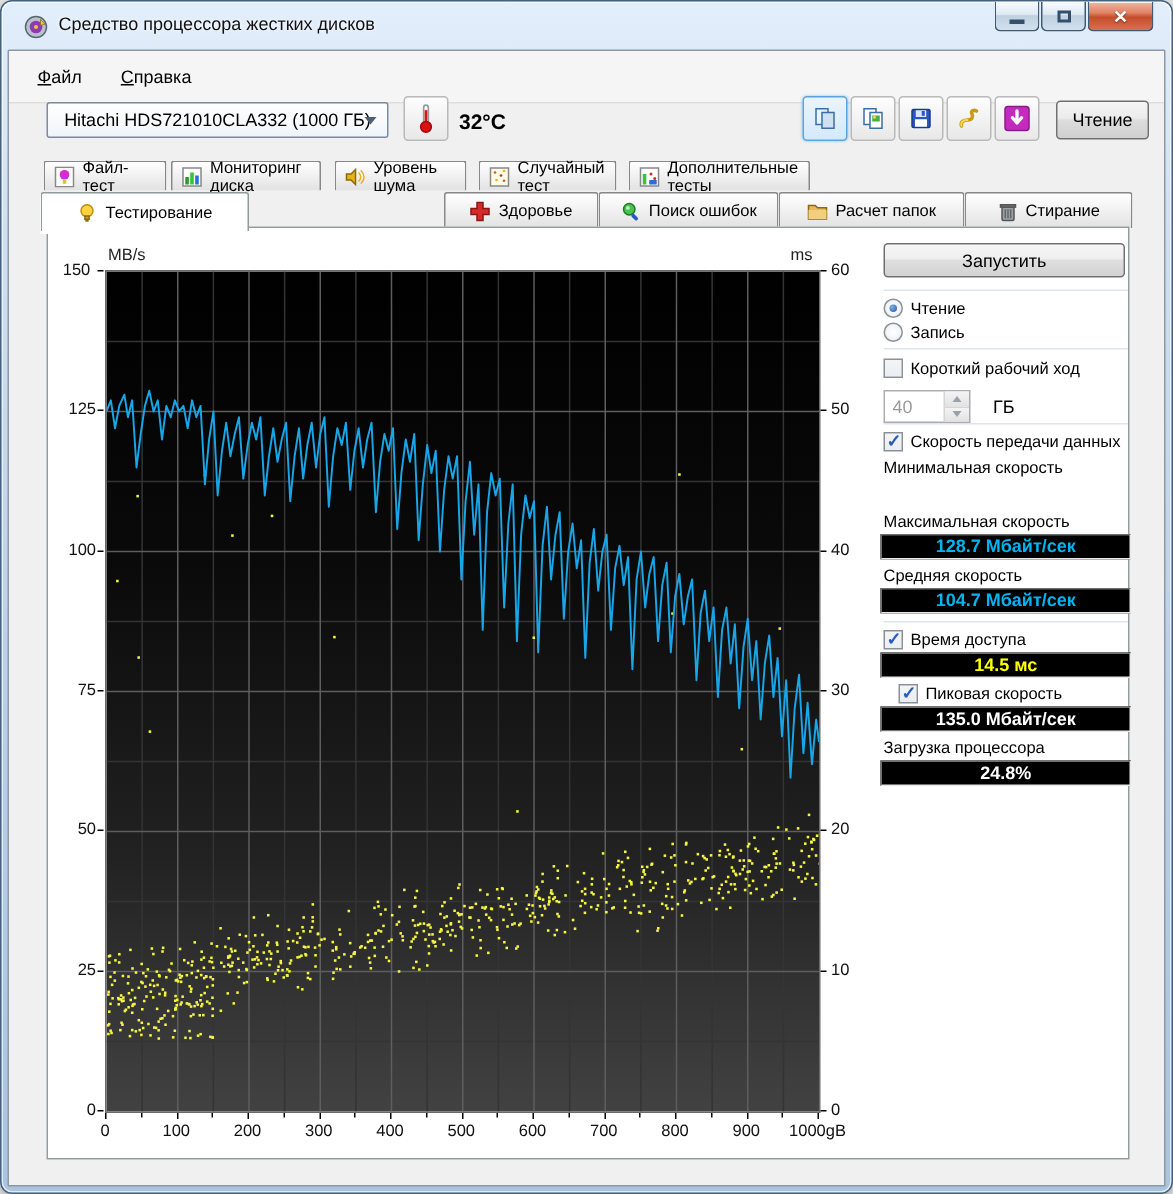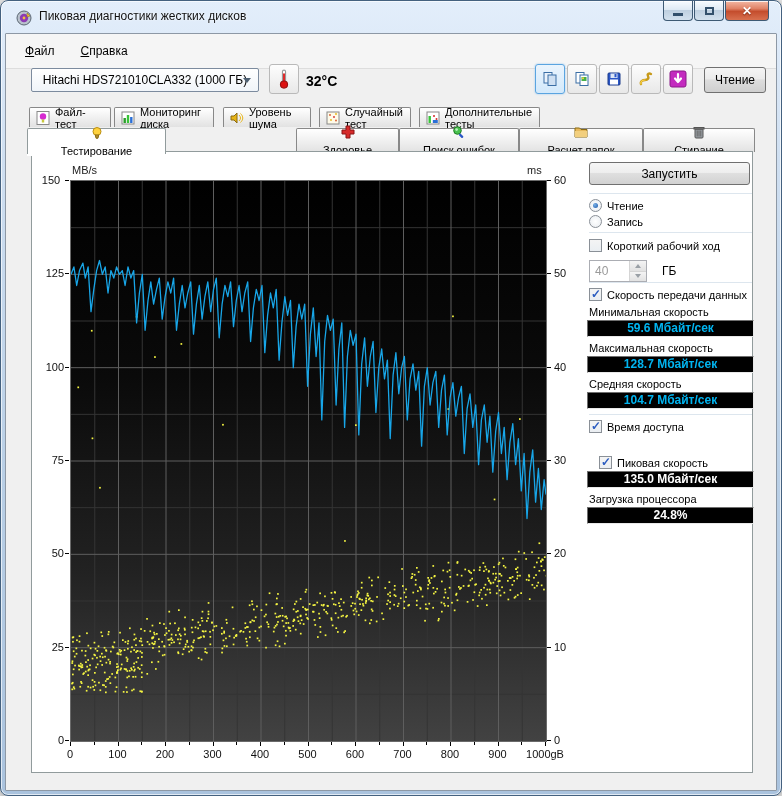--- a/index.html
+++ b/index.html
@@ -50,21 +50,21 @@
     font-size:12px; display:flex; align-items:center; justify-content:center; color:#000;
   }
   
   .tabrow1{ position:absolute; left:0; top:106px; width:782px; height:21px; }
   .tabrow2{ position:absolute; left:0; top:127px; width:782px; height:24px; }
   .tab{
     position:absolute; height:20px; border:1px solid #888888; border-bottom:none; border-radius:2px 2px 0 0;
     background:linear-gradient(#ffffff,#e2e2e2); display:flex; align-items:center; justify-content:center;
     gap:5px; font-size:11px; color:#000; padding:0 6px;
   }
-  .tabrow2 .tab{ height:24px;flex-direction:column; }
+  .tabrow2 .tab{ height:24px; }
   .tab.active{ background:#ffffff; border-color:#919b9c; height:26px; z-index:5; box-shadow:0 2px 0 #fff; }
   .tab .ticon{ width:14px; height:14px; flex:0 0 auto; }
   
   .content{ position:absolute; left:30px; top:150px; width:722px; height:622px; background:#ffffff; border:1px solid #919b9c; }
   
   .plot{ position:absolute; left:38px; top:28px; width:477px; height:562px;
          background:linear-gradient(#000000 0%, #0a0a0a 35%, #222222 70%, #424242 100%);
          border:1px solid #6a6a6a; }
   .plot svg{ position:absolute; left:0; top:0; }
   .axis-title{ position:absolute; font-size:11px; color:#222; }
@@ -104,21 +104,21 @@
 
 <div class="window">
 
   <div class="titlebar">
     <svg class="app-icon" viewBox="0 0 16 16">
       <circle cx="8" cy="8" r="7" fill="#b9c2cc" stroke="#5a6672"></circle>
       <circle cx="8" cy="8" r="4.2" fill="#8d3bb4"></circle>
       <circle cx="8" cy="8" r="1.4" fill="#f3c13a"></circle>
       <path d="M11 3 L14 6 L11 7 Z" fill="#f3c13a" stroke="#8a6a10" stroke-width="0.5"></path>
     </svg>
-    <span class="title-text">Пиковая диагностики жестких дисков</span>
+    <span class="title-text">Средство процессора жестких дисков</span>
     <div class="winbtns">
       <div class="winbtn">
           <div class="glyph-min"></div>
         </div>
       <div class="winbtn">
           <div class="glyph-max"></div>
         </div>
       <div class="winbtn close">
           <span class="glyph-close">✕</span>
         </div>
@@ -1134,34 +1134,34 @@
       </div>
       <span class="unit" style="top:112px; font-size:12px;">ГБ</span>
       <div class="sep" style="top:130px"></div>
 
       <div class="ctl" style="top:136px">
         <span class="cb on"></span>
         <span>Скорость передачи данных</span>
       </div>
 
       <span class="flabel" style="top:154px">Минимальная скорость</span>
-      <div class="valbox cyan" style="top:168px">59.6 Мбайт/сек</div>
 
       <span class="flabel" style="top:190px">Максимальная скорость</span>
       <div class="valbox cyan" style="top:204px">128.7 Мбайт/сек</div>
 
       <span class="flabel" style="top:226px">Средняя скорость</span>
       <div class="valbox cyan" style="top:240px">104.7 Мбайт/сек</div>
 
       <div class="sep" style="top:262px"></div>
 
       <div class="ctl" style="top:268px">
         <span class="cb on"></span>
         <span>Время доступа</span>
       </div>
+      <div class="valbox yellow" style="top:283px">14.5 мс</div>
 
       <div class="ctl" style="top:304px; left:12px">
         <span class="cb on"></span>
         <span>Пиковая скорость</span>
       </div>
       <div class="valbox white" style="top:319px">135.0 Мбайт/сек</div>
 
       <span class="flabel" style="top:341px">Загрузка процессора</span>
       <div class="valbox white" style="top:355px">24.8%</div>
     </div>

